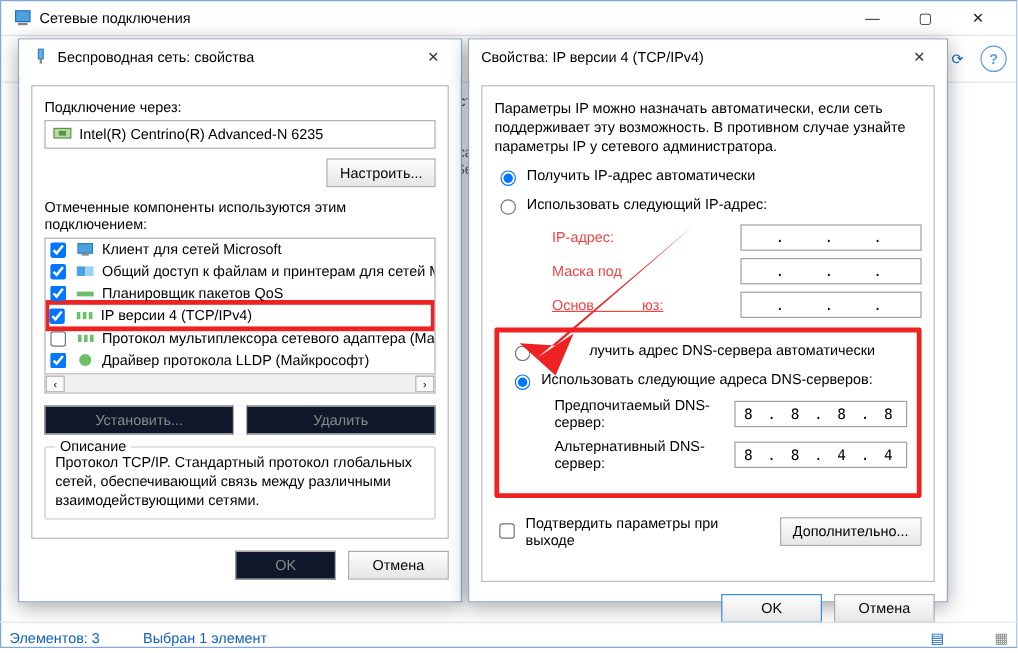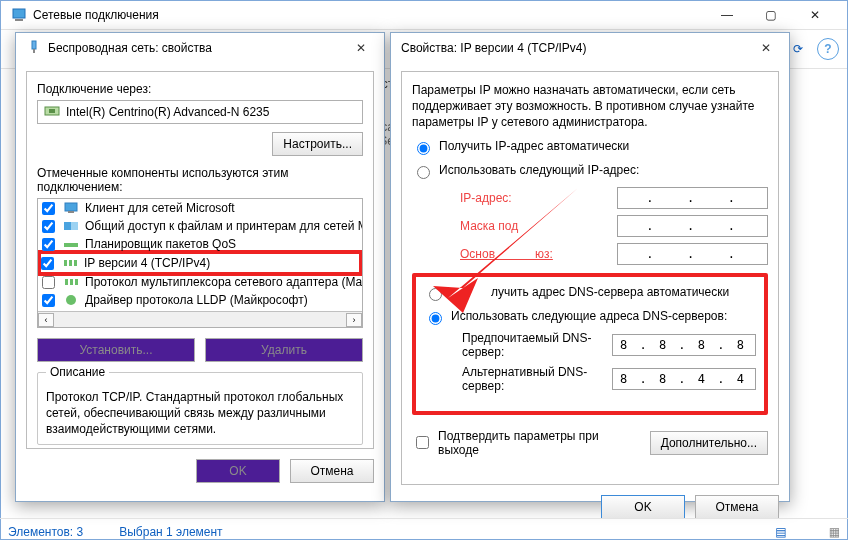--- a/index.html
+++ b/index.html
@@ -26,32 +26,32 @@
   .dlg-body { position:absolute; inset:38px 10px 10px 10px; }
   .tab-strip { display:flex; gap:0; height:22px; }
   .tab { border:1px solid #bcbcbc; border-bottom:none; padding:2px 12px; background:#fff; border-radius:2px 2px 0 0; font-size:12px; }
   .tab.active { background:#fff; position:relative; top:1px; }
   .tab.inactive { background:#f1f1f1; }
   .tab-panel { border:1px solid #bcbcbc; padding:10px 10px 10px 10px; background:#fff; }
   .tp1 { height:378px; }
   .label { color:#000; margin-bottom:4px; display:block; }
   .combo { height:24px; border:1px solid #b0b0b0; background:#fff; display:flex; align-items:center; padding:0 6px; font-size:12px; }
   .btn { height:24px; border:1px solid #adadad; background:linear-gradient(#fdfdfd,#e6e6e6); padding:0 10px; font-size:12px; display:inline-flex; align-items:center; justify-content:center; color:#000; }
-  .btn.disabled { color:#8a8a8a; background:#4c1d95; }
+  .btn.disabled { color:#8a8a8a; background:#0f172a; }
   .listbox { border:1px solid #b0b0b0; height:130px; background:#fff; overflow:hidden; position:relative; }
   .listbox .rows { width:100%; }
   .listbox .row { display:flex; align-items:center; gap:6px; height:18px; padding:0 4px; white-space:nowrap; }
   .listbox .row.highlight { border:4px solid #ee2222; margin:-3px -1px; padding:0 0 0 0; height:26px; }
   .listbox input[type=checkbox] { width:13px; height:13px; margin:0 2px 0 0; }
   .net-ico { width:16px; height:14px; display:flex; align-items:center; }
   .scroll-h { height:16px; border-top:1px solid #c0c0c0; background:#f0f0f0; position:absolute; left:0; right:0; bottom:0; display:flex; align-items:center; }
   .scroll-h .arrow { width:16px; height:14px; border:1px solid #b0b0b0; background:#fafafa; display:flex; align-items:center; justify-content:center; font-size:9px; }
   .scroll-h .track { flex:1; }
   .btn-row { display:flex; gap:10px; margin-top:10px; }
-  .fieldset { border:1px solid #c8c8c8; border-radius:2px; padding:16px 8px 6px 8px; margin-top:10px; position:relative; }
+  .fieldset { border:1px solid #c8c8c8; border-radius:2px; padding:4px 8px 6px 8px; margin-top:10px; position:relative; }
   .fieldset .legend { position:absolute; top:-8px; left:8px; background:#fff; padding:0 4px; font-size:12px; }
   .dlg-buttons { display:flex; gap:10px; justify-content:flex-end; margin-top:10px; }
   
   .dlg2 { left:390px; top:32px; width:400px; height:470px; }
   .tp2 { height:414px; position:relative; }
   .desc { font-size:12px; line-height:1.35; }
   .radio-row { display:flex; align-items:flex-start; gap:6px; margin-top:8px; }
   .ip-grid { margin-left:24px; margin-top:8px; }
   .ip-line { display:flex; align-items:center; margin:6px 0; }
   .ip-line .lbl { width:170px; color:#000; }

